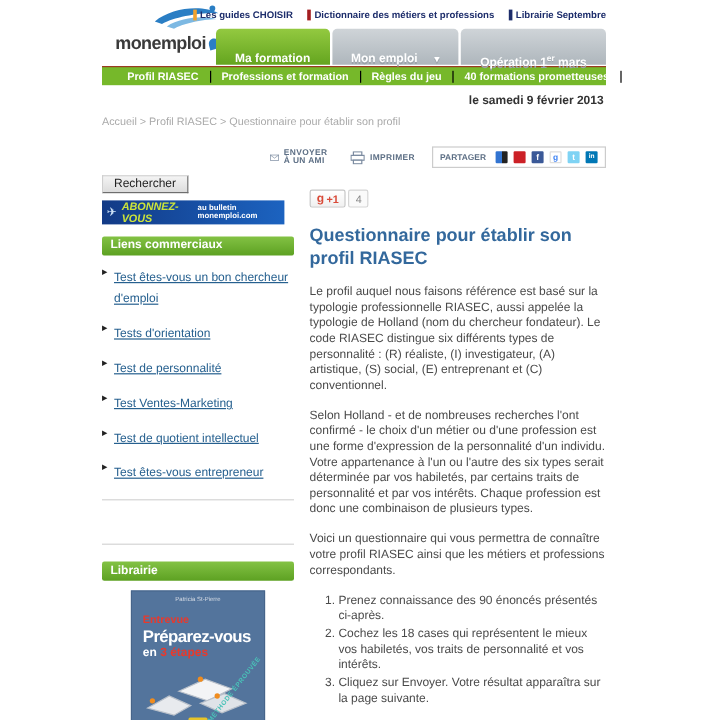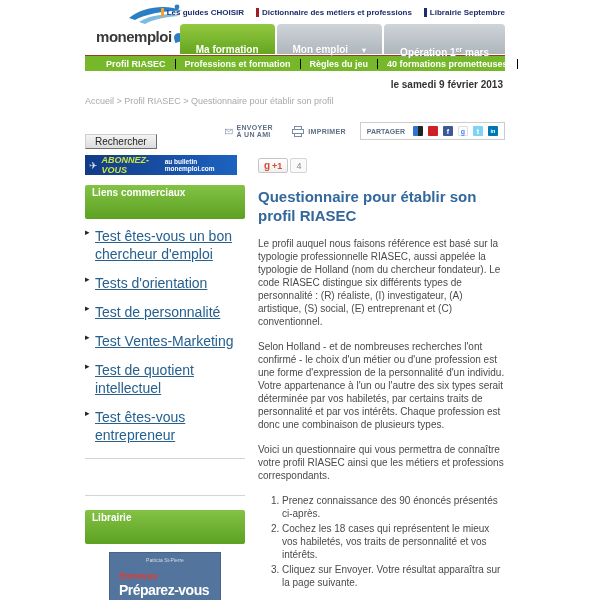--- a/index.html
+++ b/index.html
@@ -40,36 +40,36 @@
   .breadcrumb { font-size:9px; color:#a9a9a9; margin-bottom:6px; }
 
   
   .columns { display:flex; gap:13px; }
   .sidebar { width:160px; flex:none; }
   .main { flex:1; min-width:0; }
 
   
   .search-input { width:147px; height:17px; border:1px solid #7f9db9; font-size:10px;
     color:#9a9a9a; padding:1px 3px; font-family:"Liberation Sans",sans-serif; }
-  .search-btn { margin:4px 0 6px 0; font-size:10px; padding:1px 9px; color:#222;
+  .search-btn { margin:16px 0 6px 0; font-size:10px; padding:1px 9px; color:#222;
     background:linear-gradient(#f4f4f4,#dcdcdc); border:1px solid #8d8d8d;
     border-color:#cfcfcf #6e6e6e #6e6e6e #cfcfcf; cursor:pointer;
     font-family:"Liberation Sans",sans-serif; }
   .subscribe { width:152px; height:20px; background:linear-gradient(90deg,#123a86,#1c63c0);
     display:flex; align-items:center; gap:4px; padding:0 4px; cursor:pointer; margin-bottom:10px; }
   .subscribe .swoosh { color:#cfe3f7; font-size:10px; }
   .subscribe .strong { color:#cde43a; font-size:9px; font-weight:bold; font-style:italic; }
   .subscribe .rest { color:#fff; font-size:6.5px; font-weight:bold; }
-  .box-header { height:34px; line-height:16px; background:linear-gradient(#83c244,#5da122);
+  .box-header { height:16px; line-height:16px; background:linear-gradient(#83c244,#5da122);
     border-radius:2px; color:#fff; font-size:10px; font-weight:bold; padding-left:7px;
     margin-bottom:8px; }
   .side-links { list-style:none; margin-bottom:14px; }
   .side-links li { position:relative; padding-left:10px; margin-bottom:11px; }
   .side-links li:before { content:"\25B8"; position:absolute; left:0; top:0; color:#222; font-size:9px; }
-  .side-links a { font-size:14px; color:#26608f; text-decoration:underline; cursor:pointer; }
+  .side-links a { font-size:10px; color:#26608f; text-decoration:underline; cursor:pointer; }
   .side-hr { border:none; border-top:1px solid #d4d4d4; margin:0 0 14px 0; }
   .spacer { height:22px; }
 
   .book { width:112px; margin:2px auto 10px auto; height:112px; background:#53749c;
     position:relative; overflow:hidden; cursor:pointer; box-shadow:0 0 0 1px #46648a inset; }
   .book .author { text-align:center; font-size:5px; color:#d7dde6; padding-top:5px; }
   .book .l1 { font-size:9px; font-weight:bold; color:#e8392c; padding:8px 16px 0 10px; }
   .book .l2 { font-size:14px; font-weight:bold; color:#fff; padding:1px 0 0 10px; letter-spacing:-0.5px; }
   .book .l3 { font-size:10px; font-weight:bold; color:#fff; padding:1px 0 0 10px; }
   .book .l3 .accent { color:#e8392c; }

